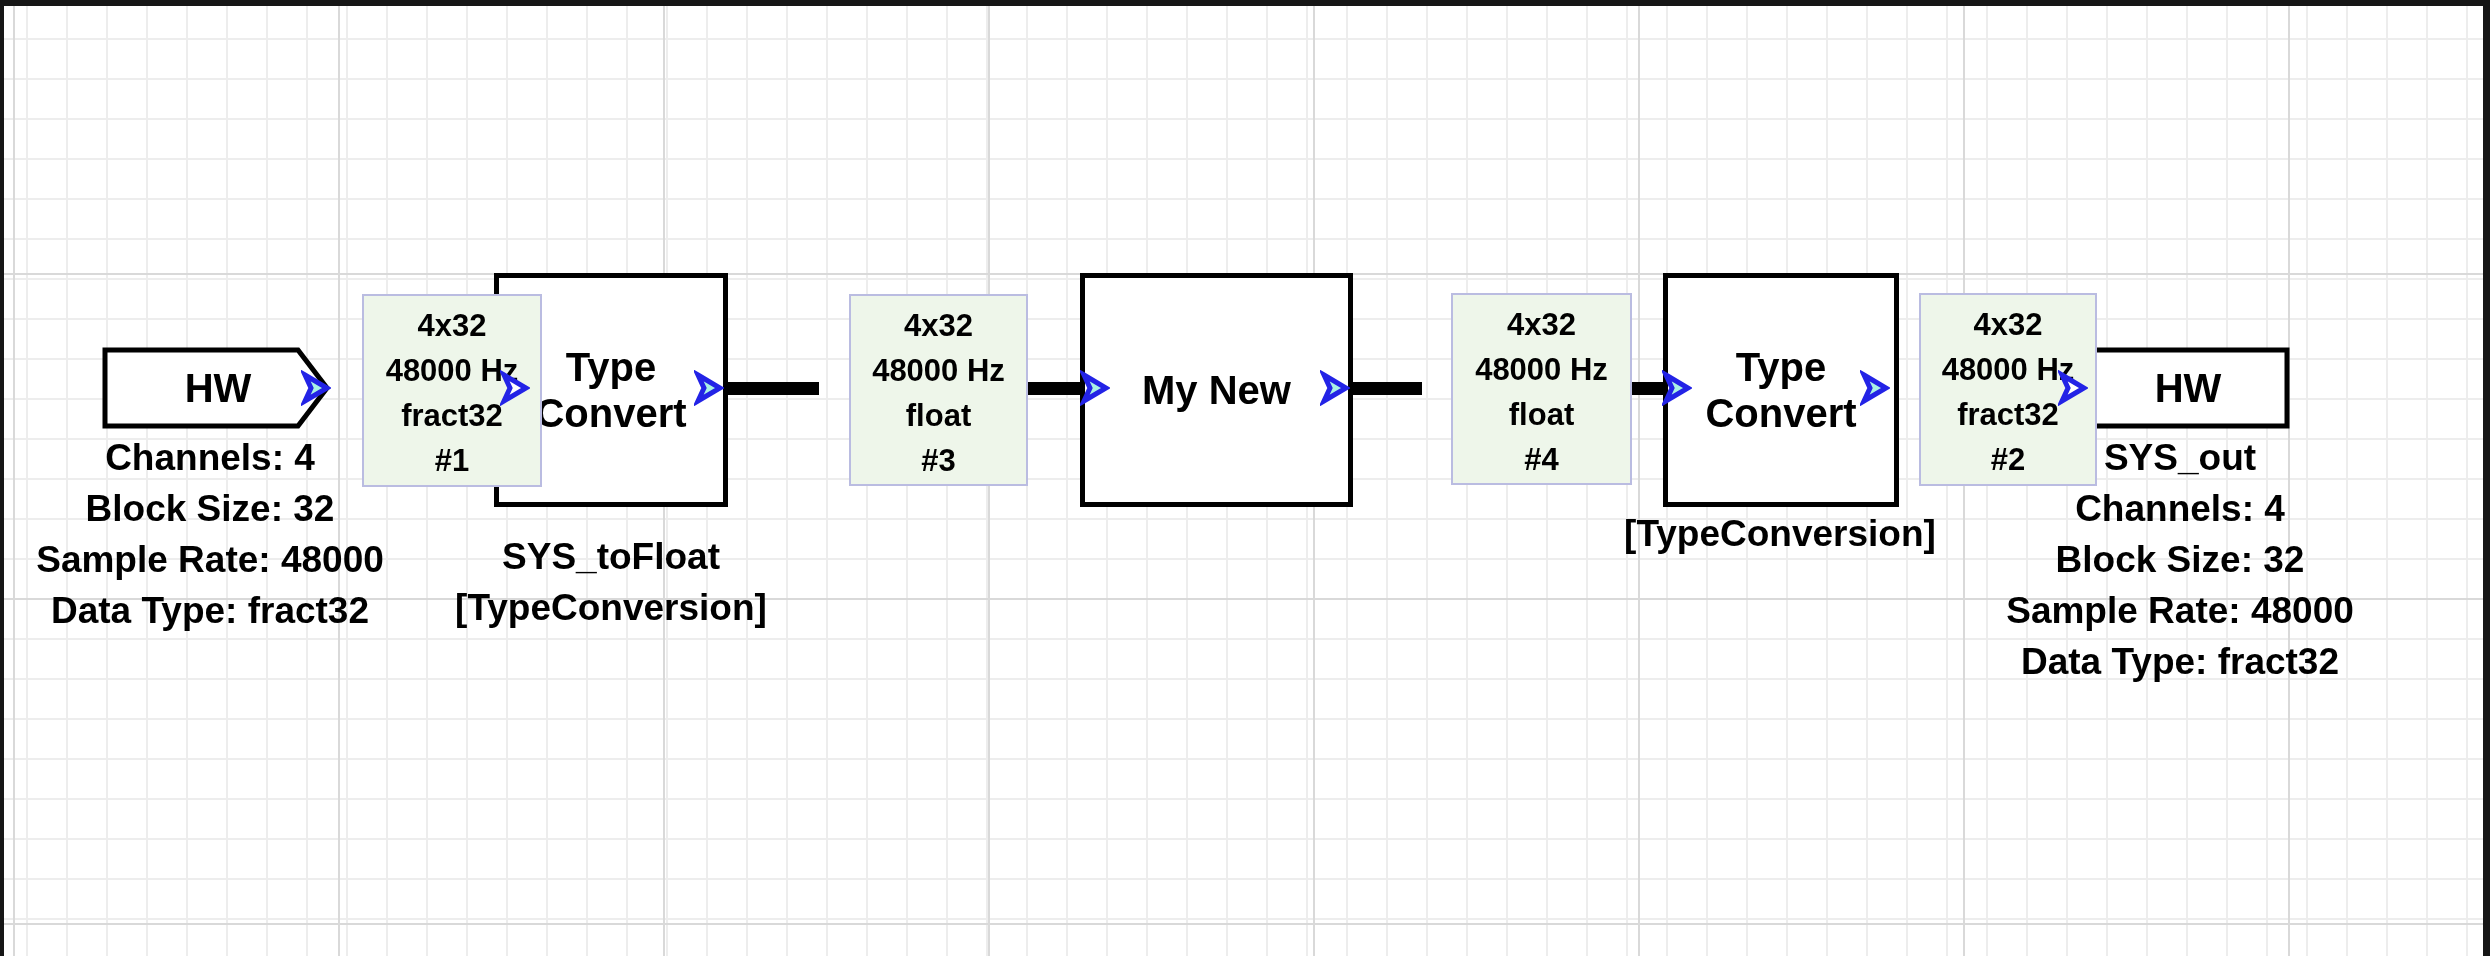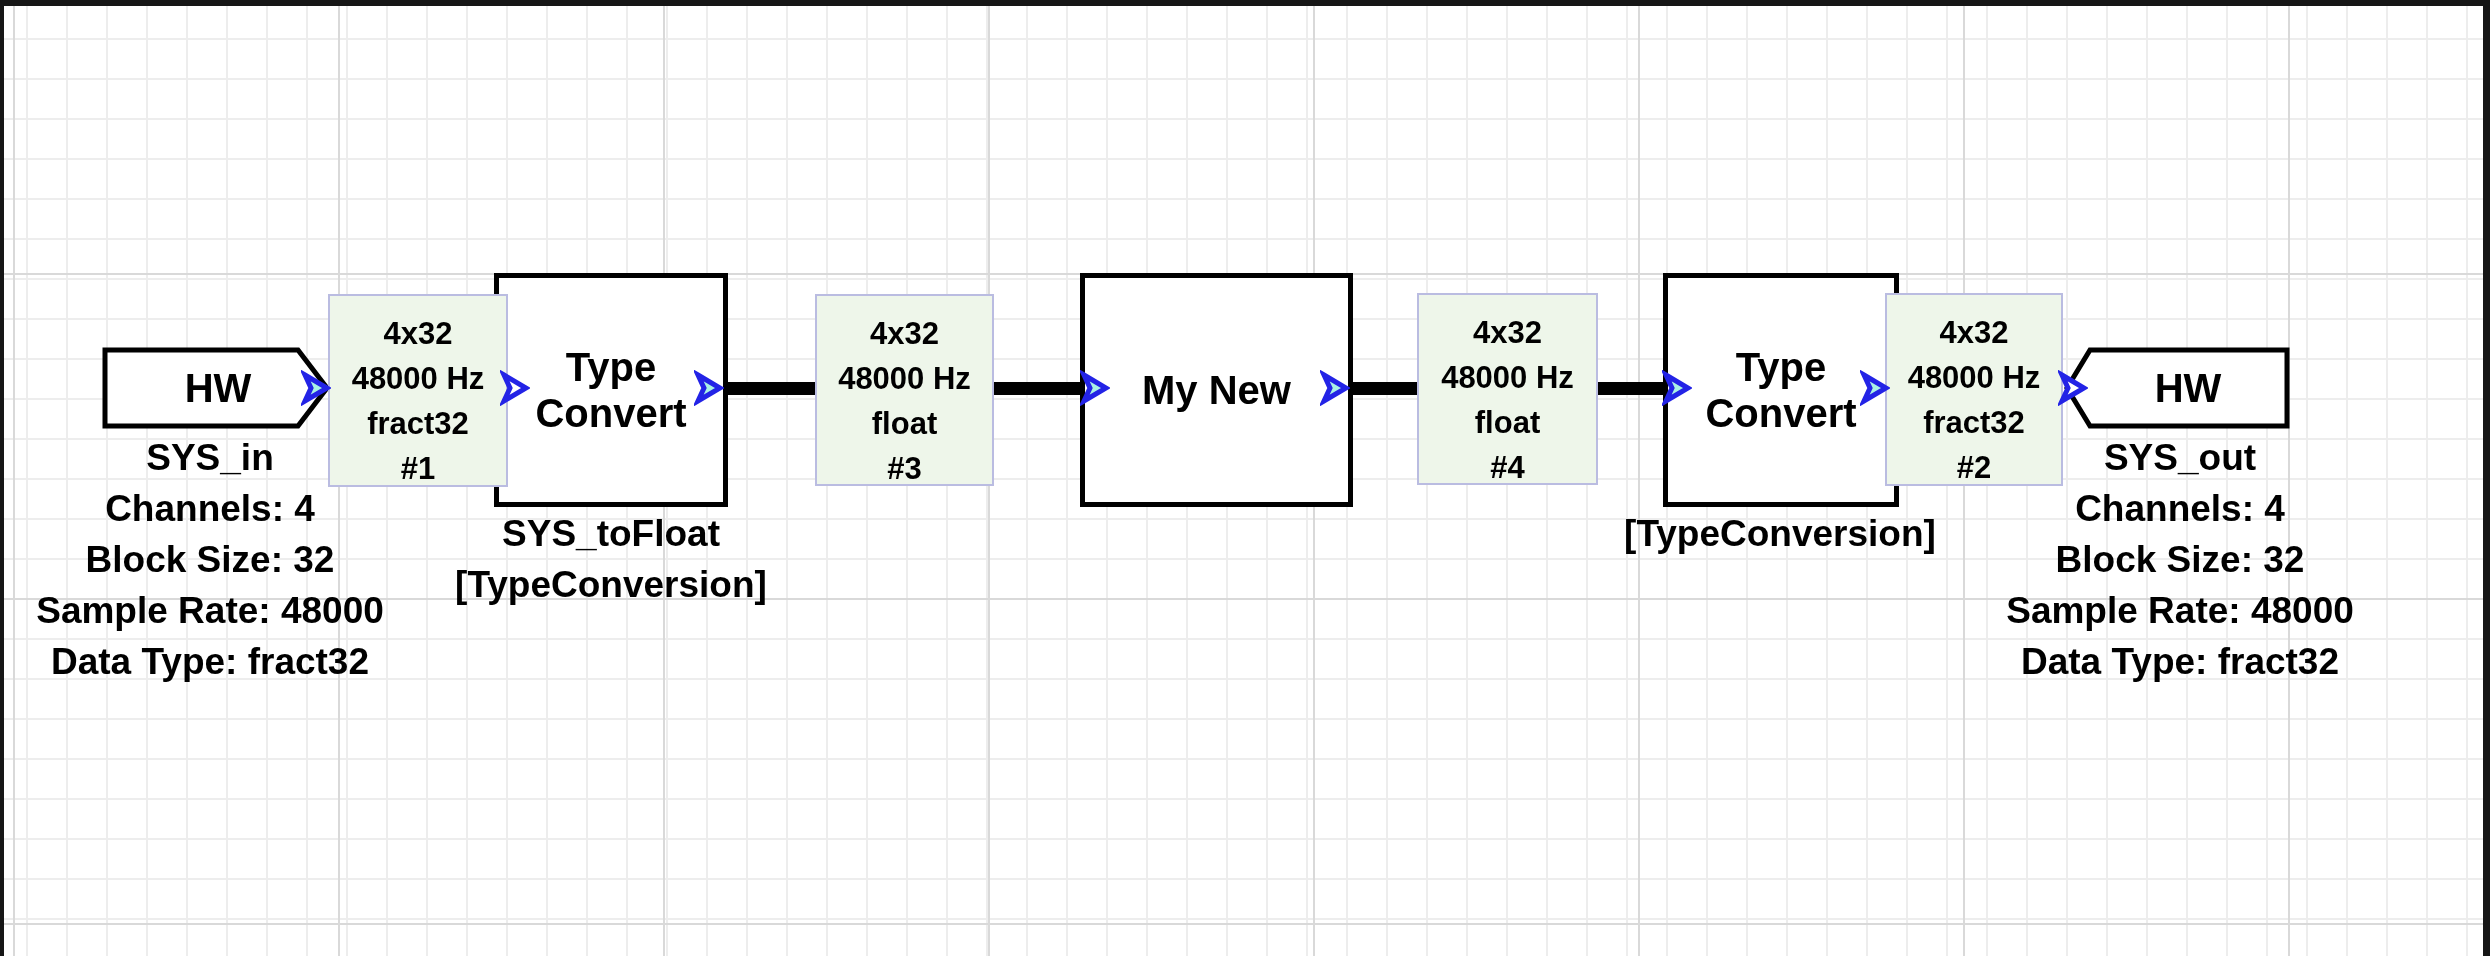--- a/index.html
+++ b/index.html
@@ -43,21 +43,22 @@
   .hwsvg polygon{fill:#ffffff;stroke:#000000;stroke-width:5;}
   .hwsvg text{font-family:"Liberation Sans", sans-serif;font-weight:bold;font-size:40px;fill:#000000;}
   .wire-label{
     position:absolute;
     background:#eef6ea;
     border:2px solid #babce1;
     box-sizing:border-box;
     z-index:3;
     text-align:center;
     font-size:31px;line-height:45px;
-    padding-top:15px;
+    padding-top:7px;
+    margin-left:34px;
   }
   .pin{position:absolute;width:30px;height:36px;z-index:4;}
   .pin path{fill:#aaf2e4;stroke:#2323e6;stroke-width:5;stroke-linejoin:miter;}
   .pin.hollow path{fill:#ffffff;}
   .caption{
     position:absolute;
     text-align:center;
     font-size:37px;line-height:51px;
     z-index:2;
     white-space:nowrap;
@@ -144,28 +145,27 @@
     <path d="M4,5 L26,18 L4,31 L10,18 Z"></path>
   </svg>
   <svg class="pin" style="left:1860px;top:370px;" viewBox="0 0 30 36">
     <path d="M4,5 L26,18 L4,31 L10,18 Z"></path>
   </svg>
   <svg class="pin hollow" style="left:2058px;top:370px;" viewBox="0 0 30 36">
     <path d="M4,5 L26,18 L4,31 L10,18 Z"></path>
   </svg>
 
   <div class="caption" style="left:0px;top:432px;width:420px;">
-    <div>SYS_in</div>
     <div>Channels: 4</div>
     <div>Block Size: 32</div>
     <div>Sample Rate: 48000</div>
     <div>Data Type: fract32</div>
   </div>
 
-  <div class="caption" style="left:411px;top:508px;width:400px;">
+  <div class="caption" style="left:411px;top:531px;width:400px;">
     <div>SYS_toFloat</div>
     <div>[TypeConversion]</div>
   </div>
 
   <div class="caption" style="left:1016px;top:510px;width:400px;">
   </div>
 
   <div class="caption" style="left:1580px;top:508px;width:400px;">
     <div>[TypeConversion]</div>
   </div>

